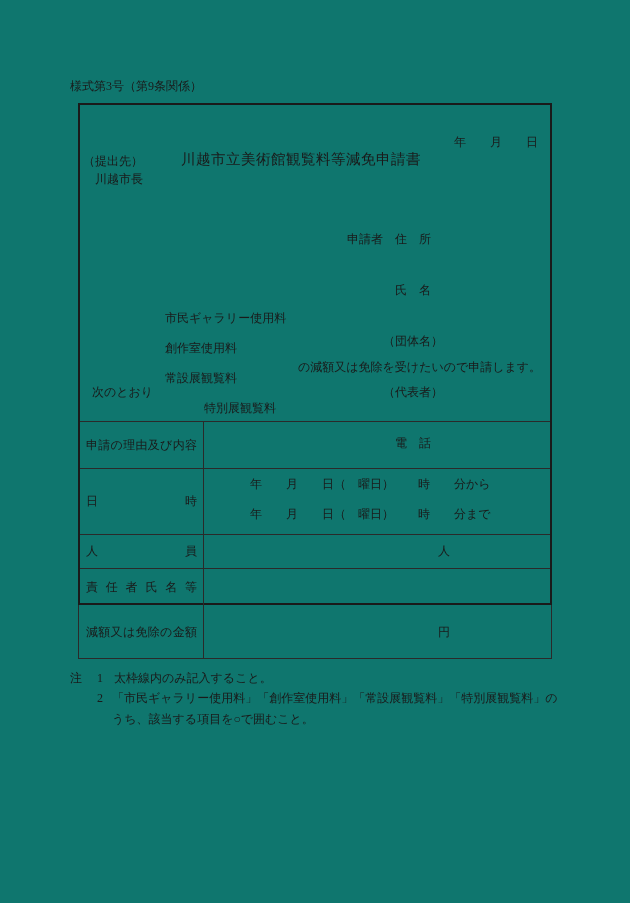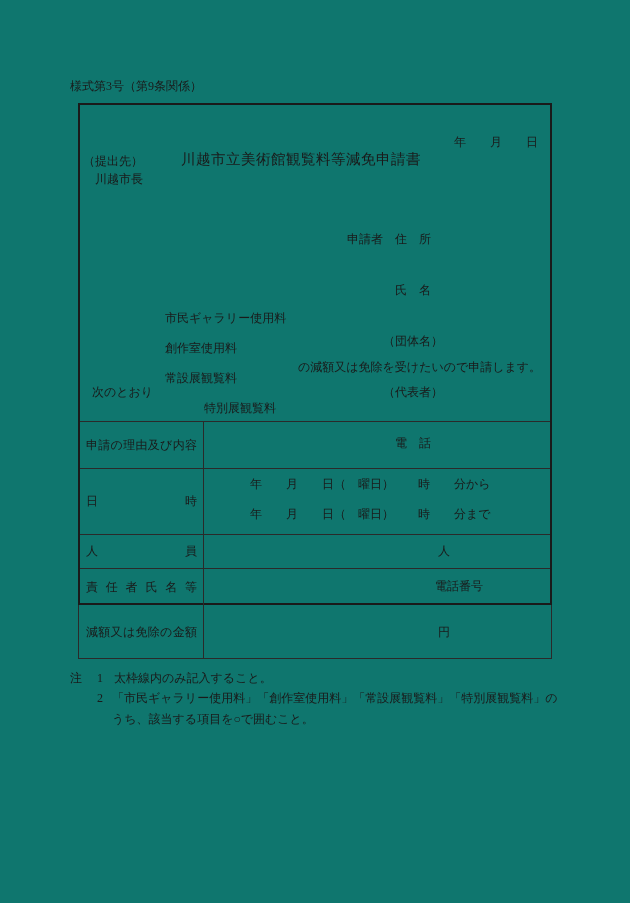--- a/index.html
+++ b/index.html
@@ -107,21 +107,20 @@
   <div class="cell label-cell" style="top:568px; height:37px;">
     <div class="spread">
         <span>責</span>
         <span>任</span>
         <span>者</span>
         <span>氏</span>
         <span>名</span>
         <span>等</span>
       </div>
   </div>
-  <div class="abs value-right" style="top:580px; padding-right:67px;">電話番号</div>
 
   <div class="cell label-cell" style="top:606px; height:52px;">
     <div class="spread">
         <span>減</span>
         <span>額</span>
         <span>又</span>
         <span>は</span>
         <span>免</span>
         <span>除</span>
         <span>の</span>

